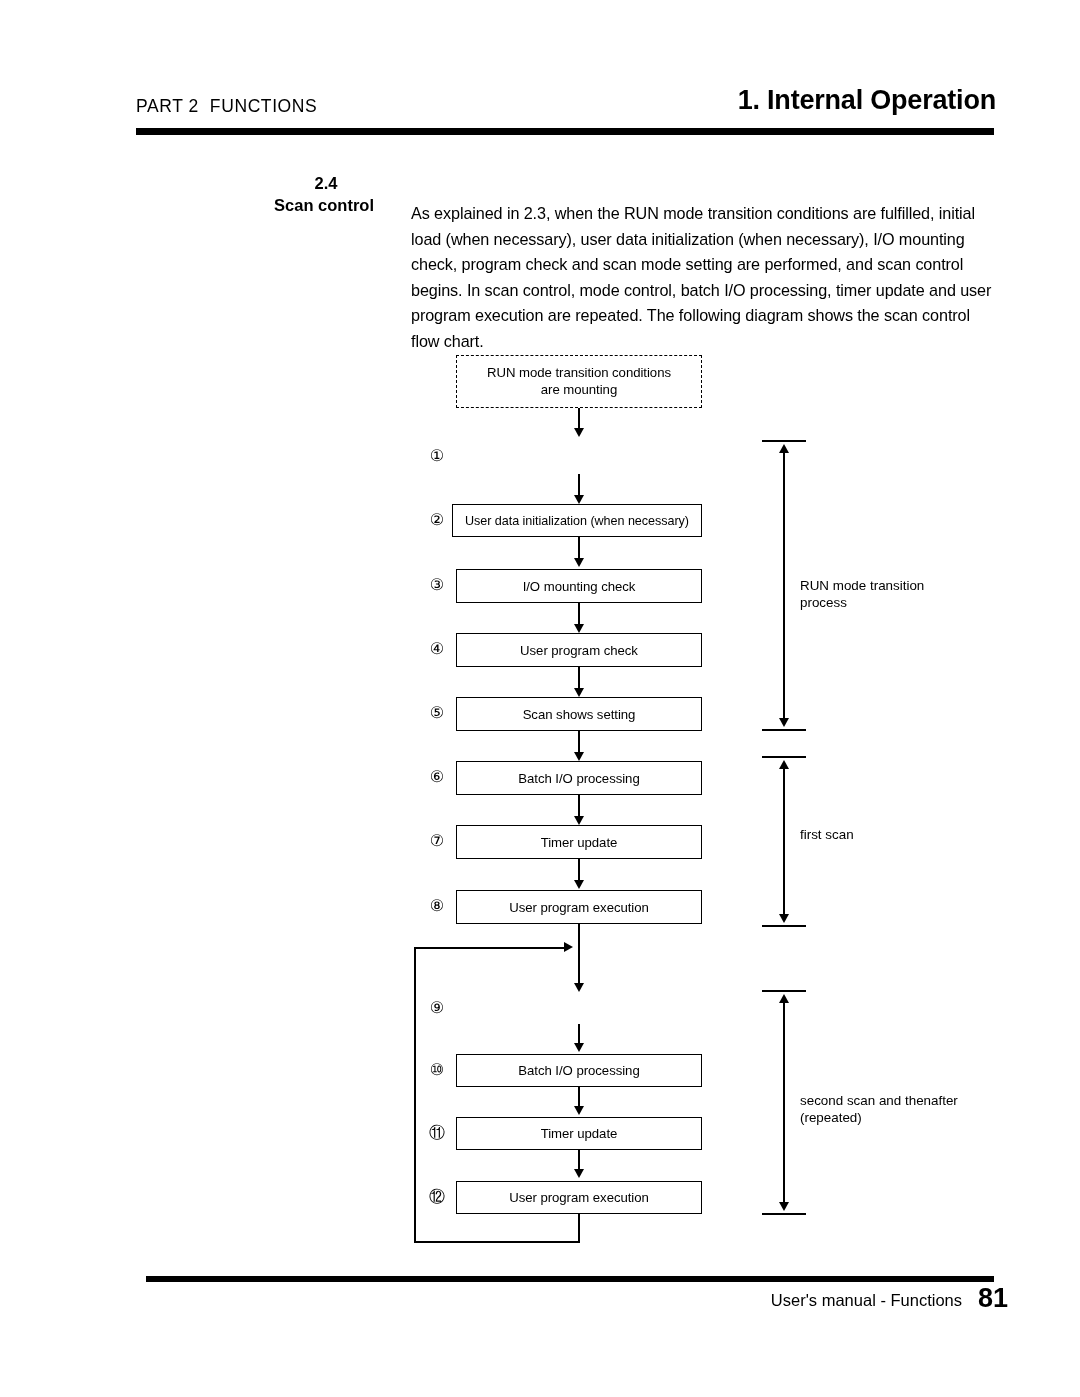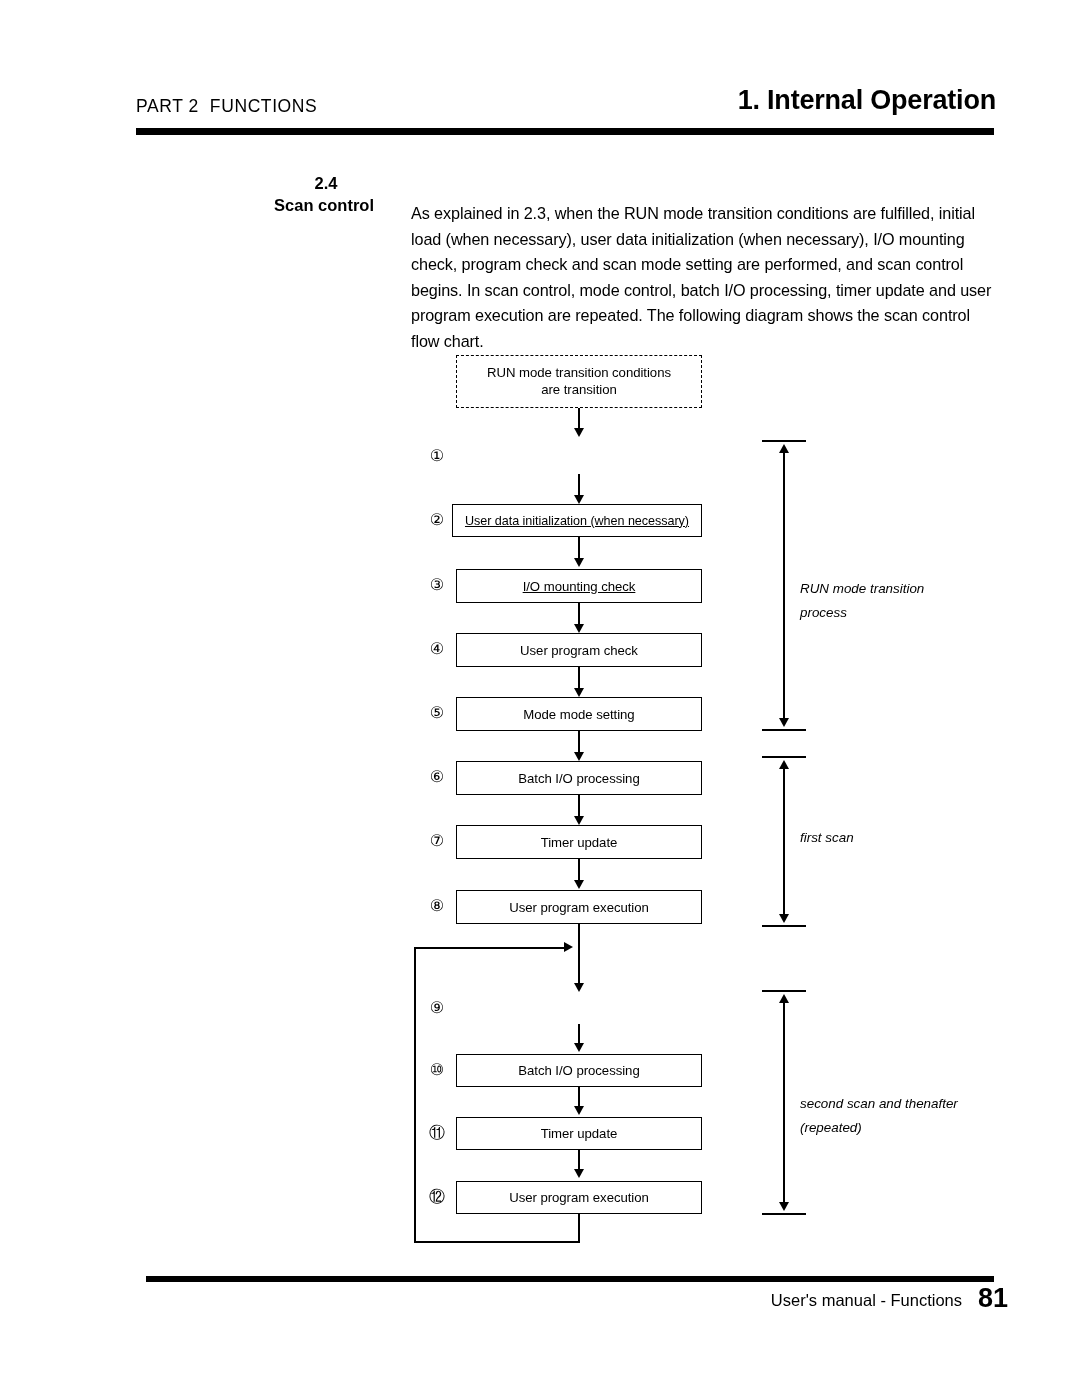--- a/index.html
+++ b/index.html
@@ -148,23 +148,22 @@
     width: 44px;
   }
   .br-stem {
     position: absolute;
     width: 1.6px;
     background: #000;
   }
   .br-label {
     position: absolute;
     font-size: 13.4px;
-    line-height: 24px;
+    line-height: 17px;
     white-space: pre-line;
-    font-style: italic;
   }
 
   
   #footer-rule {
     position: absolute;
     left: 146px;
     top: 1276px;
     width: 848px;
     height: 6px;
     background: #000;
@@ -194,54 +193,54 @@
 <div id="section-number">2.4</div>
 <div id="section-title">Scan control</div>
 <div id="section-body">
   <p>As explained in 2.3, when the RUN mode transition conditions are fulfilled, initial load (when necessary), user data initialization (when necessary), I/O mounting check, program check and scan mode setting are performed, and scan control begins.  In scan control, mode control, batch I/O processing, timer update and user program execution are repeated.  The following diagram shows the scan control flow chart.</p>
 </div>
 
 <div id="flowchart">
 
   <div class="fc-box dashed" style="left:456px; top:355px; width:246px; height:53px;">
     <span>RUN mode transition conditions</span>
-    <span>are transition</span>
+    <span>are mounting</span>
   </div>
 
   <div class="fc-vline" style="left:578px; top:408px; height:22px;"></div>
   <div class="fc-arrow-down" style="left:573.5px; top:428px;"></div>
 
   <div class="fc-num" style="left:424px; top:448px;">①</div>
   <div class="fc-vline" style="left:578px; top:474px; height:24px;"></div>
   <div class="fc-arrow-down" style="left:573.5px; top:495px;"></div>
 
   <div class="fc-num" style="left:424px; top:512px;">②</div>
-  <div class="fc-box" style="left:452px; top:504px; width:250px; height:33px; font-size:12.6px;text-decoration:underline;">
+  <div class="fc-box" style="left:452px; top:504px; width:250px; height:33px; font-size:12.6px;">
     <span>User data initialization (when necessary)</span>
   </div>
   <div class="fc-vline" style="left:578px; top:537px; height:24px;"></div>
   <div class="fc-arrow-down" style="left:573.5px; top:558px;"></div>
 
   <div class="fc-num" style="left:424px; top:577px;">③</div>
-  <div class="fc-box" style="left:456px; top:569px; width:246px; height:34px;text-decoration:underline;">
+  <div class="fc-box" style="left:456px; top:569px; width:246px; height:34px;">
     <span>I/O mounting check</span>
   </div>
   <div class="fc-vline" style="left:578px; top:603px; height:24px;"></div>
   <div class="fc-arrow-down" style="left:573.5px; top:624px;"></div>
 
   <div class="fc-num" style="left:424px; top:641px;">④</div>
   <div class="fc-box" style="left:456px; top:633px; width:246px; height:34px;text-align:center;">
     <span>User program check</span>
   </div>
   <div class="fc-vline" style="left:578px; top:667px; height:24px;"></div>
   <div class="fc-arrow-down" style="left:573.5px; top:688px;"></div>
 
   <div class="fc-num" style="left:424px; top:705px;">⑤</div>
   <div class="fc-box" style="left:456px; top:697px; width:246px; height:34px;">
-    <span>Mode mode setting</span>
+    <span>Scan shows setting</span>
   </div>
   <div class="fc-vline" style="left:578px; top:731px; height:24px;"></div>
   <div class="fc-arrow-down" style="left:573.5px; top:752px;"></div>
 
   <div class="fc-num" style="left:424px; top:769px;">⑥</div>
   <div class="fc-box" style="left:456px; top:761px; width:246px; height:34px;">
     <span>Batch I/O processing</span>
   </div>
   <div class="fc-vline" style="left:578px; top:795px; height:24px;"></div>
   <div class="fc-arrow-down" style="left:573.5px; top:816px;"></div>

